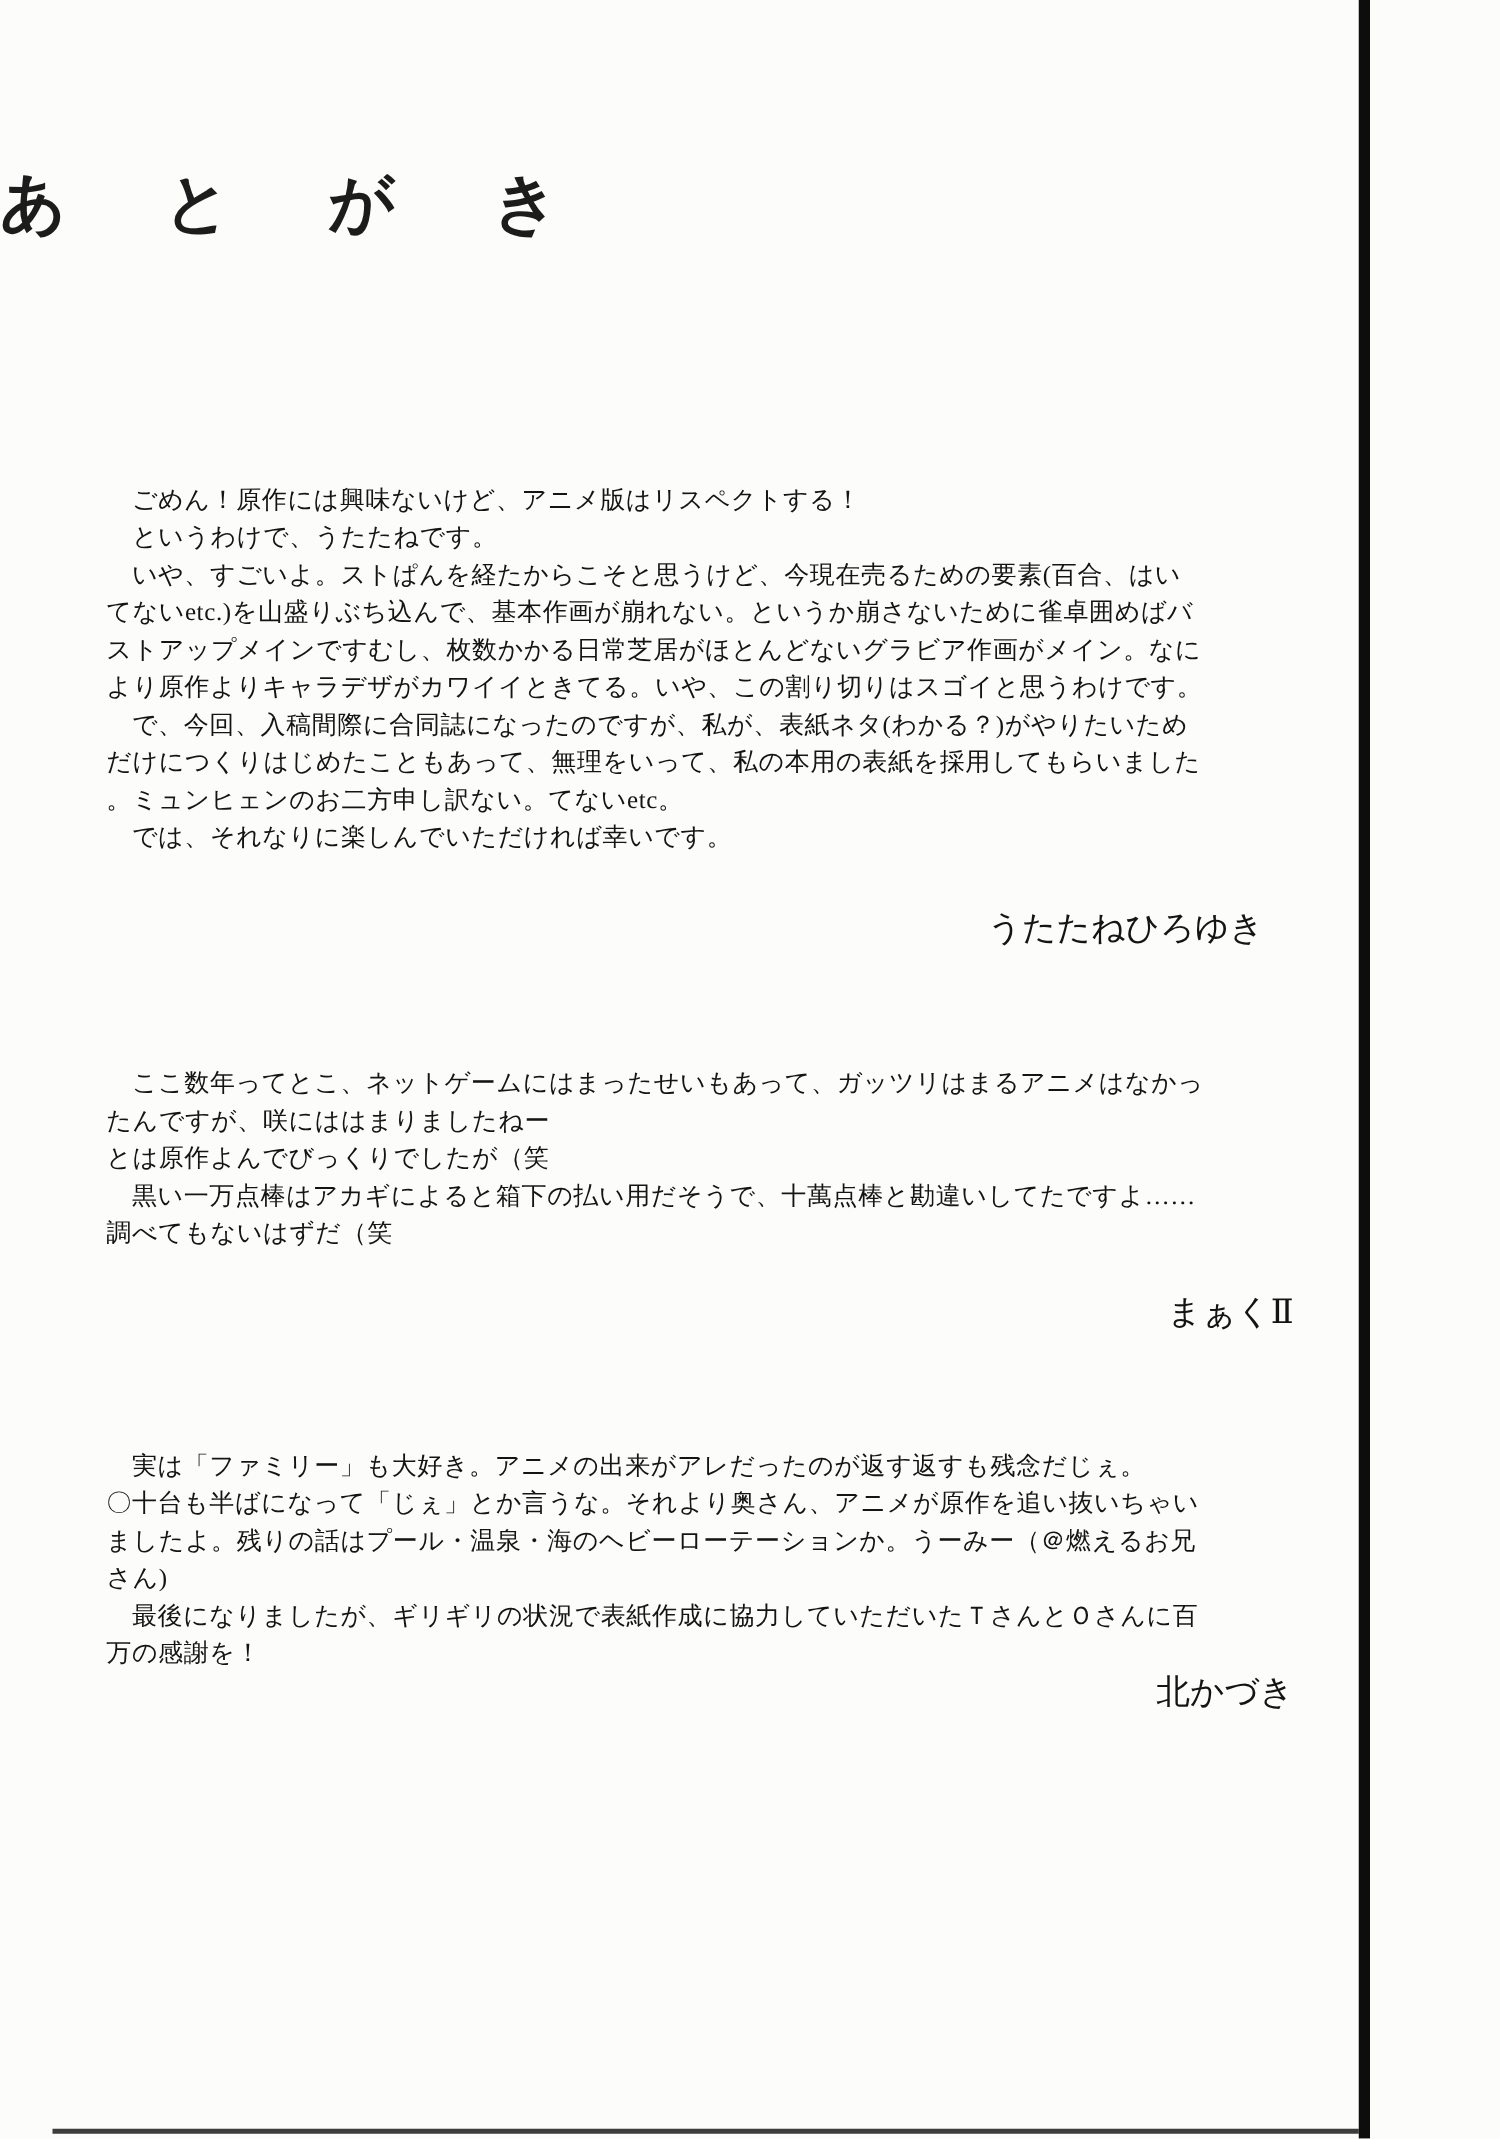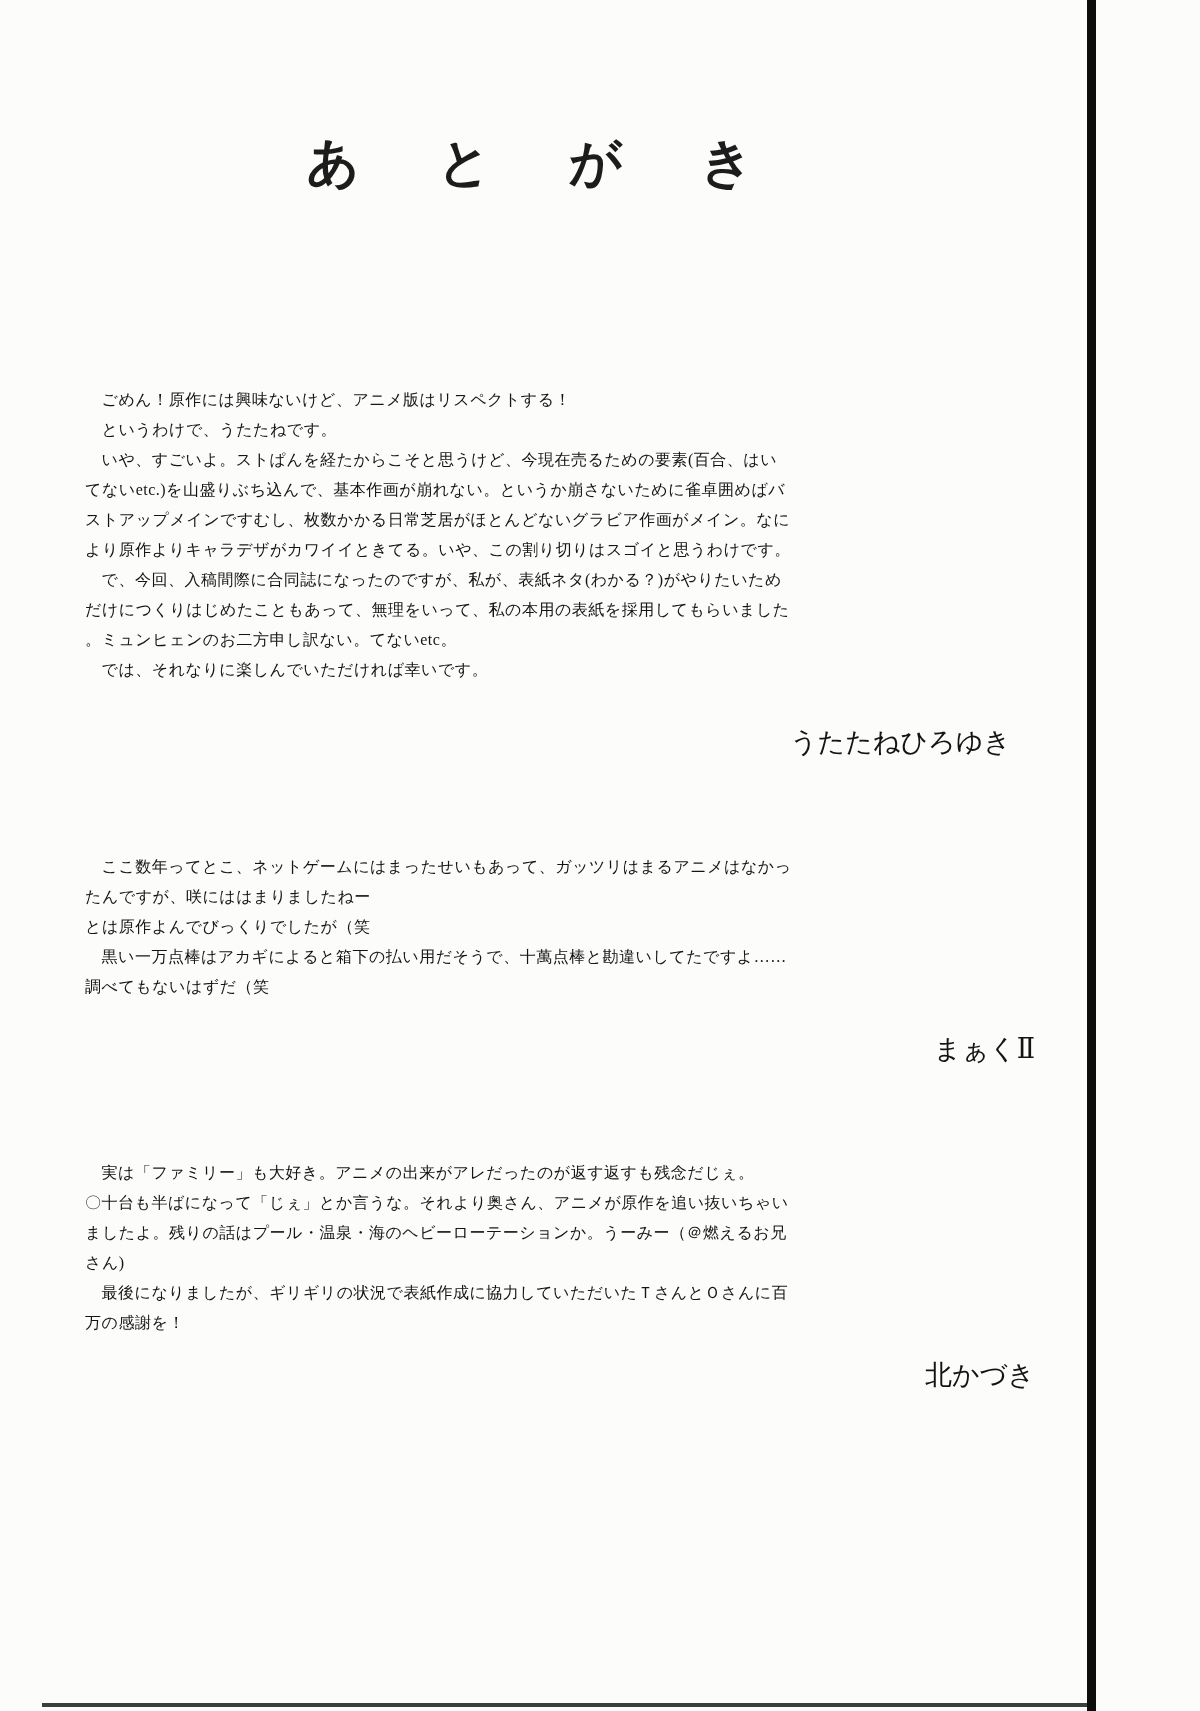--- a/index.html
+++ b/index.html
@@ -15,55 +15,54 @@
     overflow: hidden;
     font-family: "Liberation Serif", "DejaVu Serif", serif;
     color: #161616;
   }
   .title {
     margin: 0;
     position: absolute;
     top: 128px;
     left: 0;
     width: 1090px;
-    text-align: center;
     font-family: "DejaVu Sans", "Liberation Sans", sans-serif;
     font-size: 52px;
     font-weight: 600;
     letter-spacing: 30px;
     color: #1c1c1c;
     white-space: pre;
   }
   .textcol {
     position: absolute;
     left: 85px;
     width: 952px;
   }
   .sec1 { top: 385px; }
   .sec2 { top: 852px; }
   .sec3 { top: 1158px; }
   .line {
     margin: 0;
-    font-size: 16px;
+    font-size: 20px;
     line-height: 30px;
     letter-spacing: 0.5px;
     white-space: pre;
     color: #141414;
   }
   .signature {
     margin: 0;
     font-size: 27px;
     line-height: 30px;
     text-align: right;
     white-space: pre;
     color: #141414;
   }
   .sig1 { margin-top: 42px; padding-right: 26px; }
   .sig2 { margin-top: 32px; padding-right: 2px; }
-  .sig3 { margin-top: 22px; padding-right: 2px; }
+  .sig3 { padding-right: 2px; }
   .scan-bar-right {
     position: absolute;
     top: 0;
     left: 1087px;
     width: 9px;
     height: 1711px;
     background: #0d0d0d;
   }
   .scan-edge-bottom {
     position: absolute;

